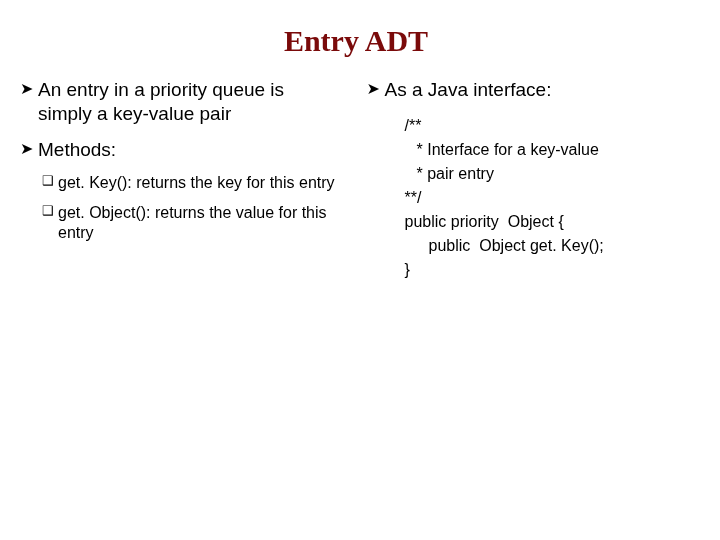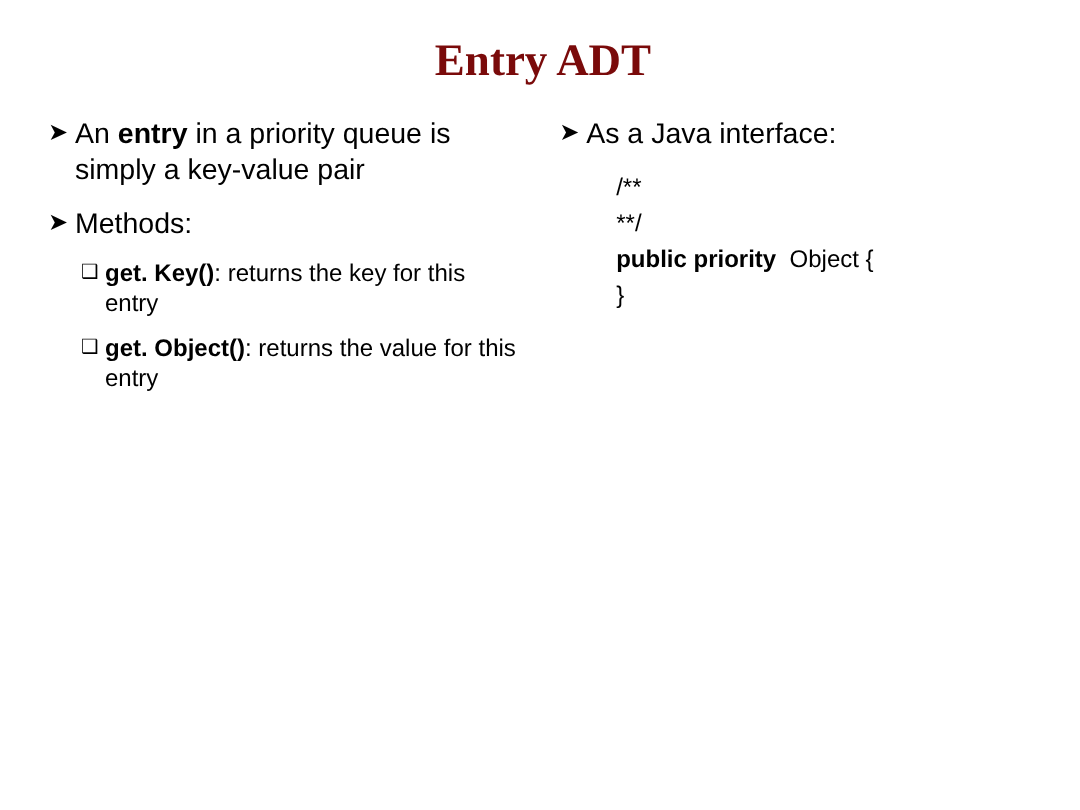--- a/index.html
+++ b/index.html
@@ -6,21 +6,21 @@
     margin: 0;
     padding: 0;
     width: 720px;
     height: 540px;
     background: #ffffff;
     font-family: Arial, Helvetica, sans-serif;
     color: #000;
     overflow: hidden;
   }
   .slide {
-    padding: 24px 28px 20px 32px;
+    padding: 24px 28px 20px 20px;
     box-sizing: border-box;
     width: 100%;
     height: 100%;
   }
   .title {
     font-family: "Times New Roman", Times, serif;
     font-size: 30px;
     color: #7a0a0a;
     text-align: center;
     margin: 0 0 20px 0;
@@ -63,21 +63,21 @@
   .code-block {
     margin-left: 22px;
     font-size: 16px;
     line-height: 1.5;
     font-family: Arial, Helvetica, sans-serif;
   }
   .code-line { white-space: pre; }
   .indent1 { padding-left: 16px; }
   .indent2 { padding-left: 28px; }
   .indent3 { padding-left: 40px; }
-  b { font-weight: bold; }
+  b { font-weight: normal; }
 </style>
 </head>
 <body>
 
 <div class="slide">
   <h1 class="title">Entry ADT</h1>
 
   <div class="cols">
 
     <div class="col col-left">
@@ -112,21 +112,24 @@
 
     <div class="col col-right">
 
       <div class="bullet-l1">
         <span class="marker">➤</span>
         <span class="text">As a Java interface:</span>
       </div>
 
       <div class="code-block">
         <div class="code-line indent1">/**</div>
+        <div class="code-line indent2">* Interface for a key-value</div>
+        <div class="code-line indent2">* pair entry</div>
         <div class="code-line indent1">**/</div>
         <div class="code-line indent1"><b>public priority</b><span>  Object {</span></div>
+        <div class="code-line indent3"><b>public</b><span>  Object get. Key();</span></div>
         <div class="code-line indent1">}</div>
       </div>
 
     </div>
 
   </div>
 </div>
 
 </body></html>

